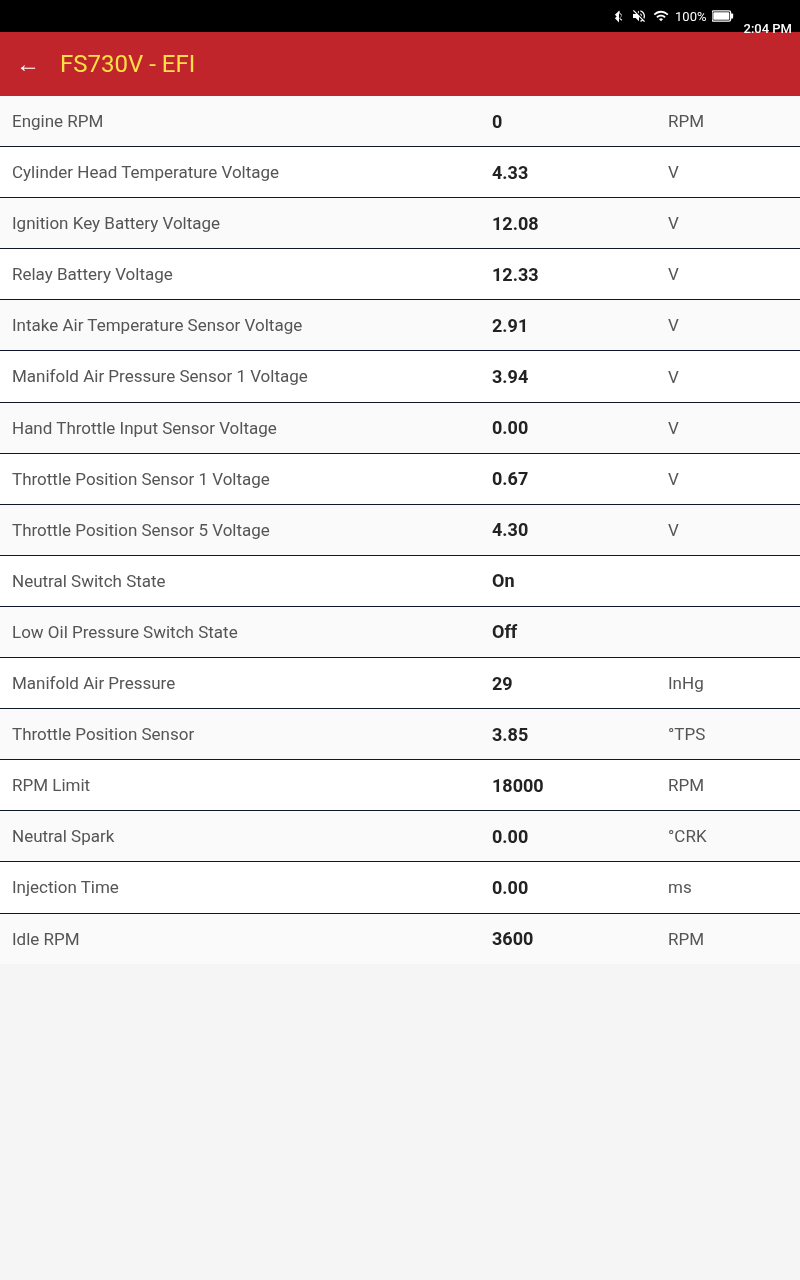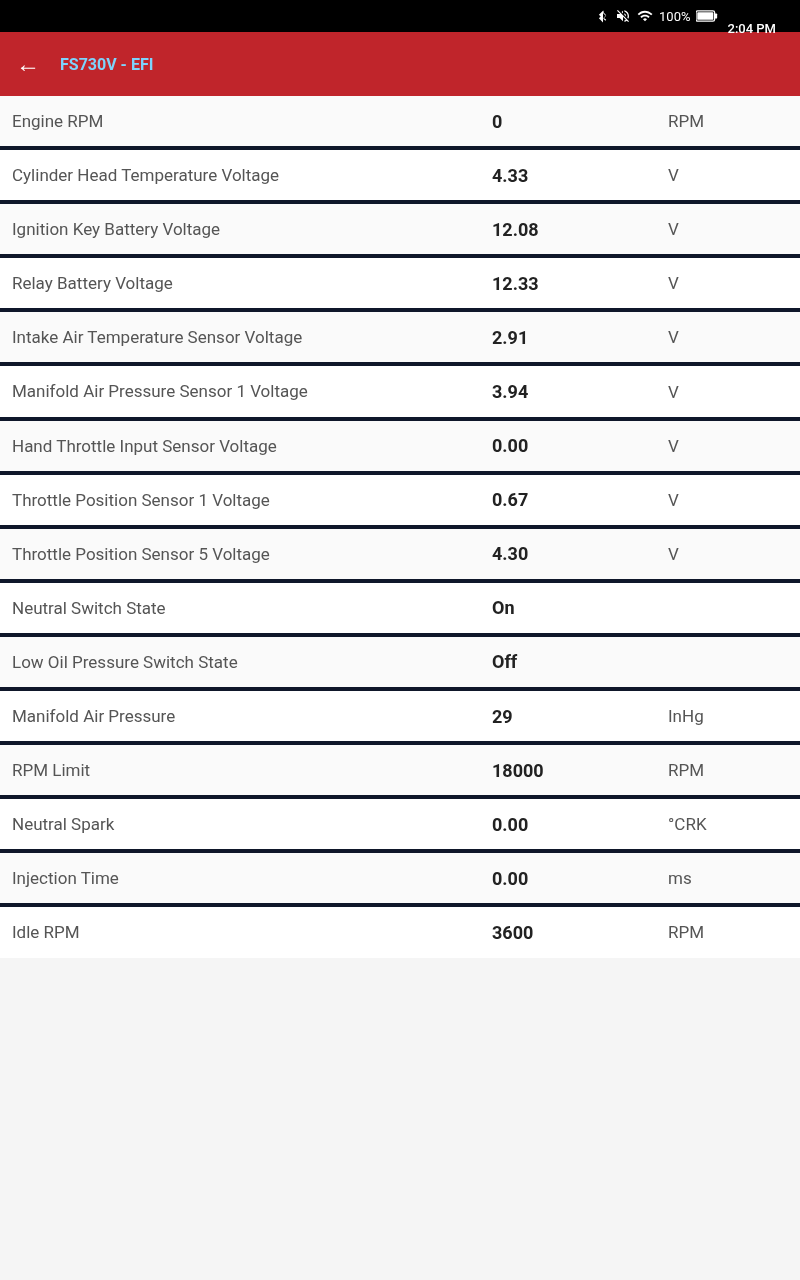--- a/index.html
+++ b/index.html
@@ -12,21 +12,21 @@
       overflow-x: hidden;
     }
 
     
     .status-bar {
       background: #000;
       height: 32px;
       display: flex;
       align-items: center;
       justify-content: flex-end;
-      padding: 0 24px;
+      padding: 0 8px;
       color: #fff;
       font-size: 13px;
       gap: 6px;
     }
     .status-bar .icons {
       display: flex;
       align-items: center;
       gap: 5px;
     }
     .status-bar .time {
@@ -43,33 +43,33 @@
       align-items: center;
       padding: 0 16px;
       gap: 20px;
     }
     .app-bar .back-arrow {
       color: #fff;
       font-size: 24px;
       cursor: pointer;
     }
     .app-bar .title {
-      color: #7dd3fc;
-      font-size: 16px;
-      font-weight: 700;
+      color: #fde047;
+      font-size: 24px;
+      font-weight: 400;
     }
 
     
     .data-table {
       width: 100%;
       border-collapse: collapse;
       background: #fff;
     }
     .data-table tr {
-      border-bottom: 4px solid #0f172a;
+      border-bottom: 1px solid #0f172a;
     }
     .data-table tr:last-child {
       border-bottom: none;
     }
     .data-table td {
       padding: 0 12px;
       vertical-align: middle;
       color: #444;
       font-size: 17px;
     }
@@ -190,20 +190,25 @@
         <td class="label-cell">Low Oil Pressure Switch State</td>
         <td class="value-cell">Off</td>
         <td class="unit-cell"></td>
       </tr>
       <tr>
         <td class="label-cell">Manifold Air Pressure</td>
         <td class="value-cell">29</td>
         <td class="unit-cell">InHg</td>
       </tr>
       <tr>
+        <td class="label-cell">Throttle Position Sensor</td>
+        <td class="value-cell">3.85</td>
+        <td class="unit-cell">°TPS</td>
+      </tr>
+      <tr>
         <td class="label-cell">RPM Limit</td>
         <td class="value-cell">18000</td>
         <td class="unit-cell">RPM</td>
       </tr>
       <tr>
         <td class="label-cell">Neutral Spark</td>
         <td class="value-cell">0.00</td>
         <td class="unit-cell">°CRK</td>
       </tr>
       <tr>

